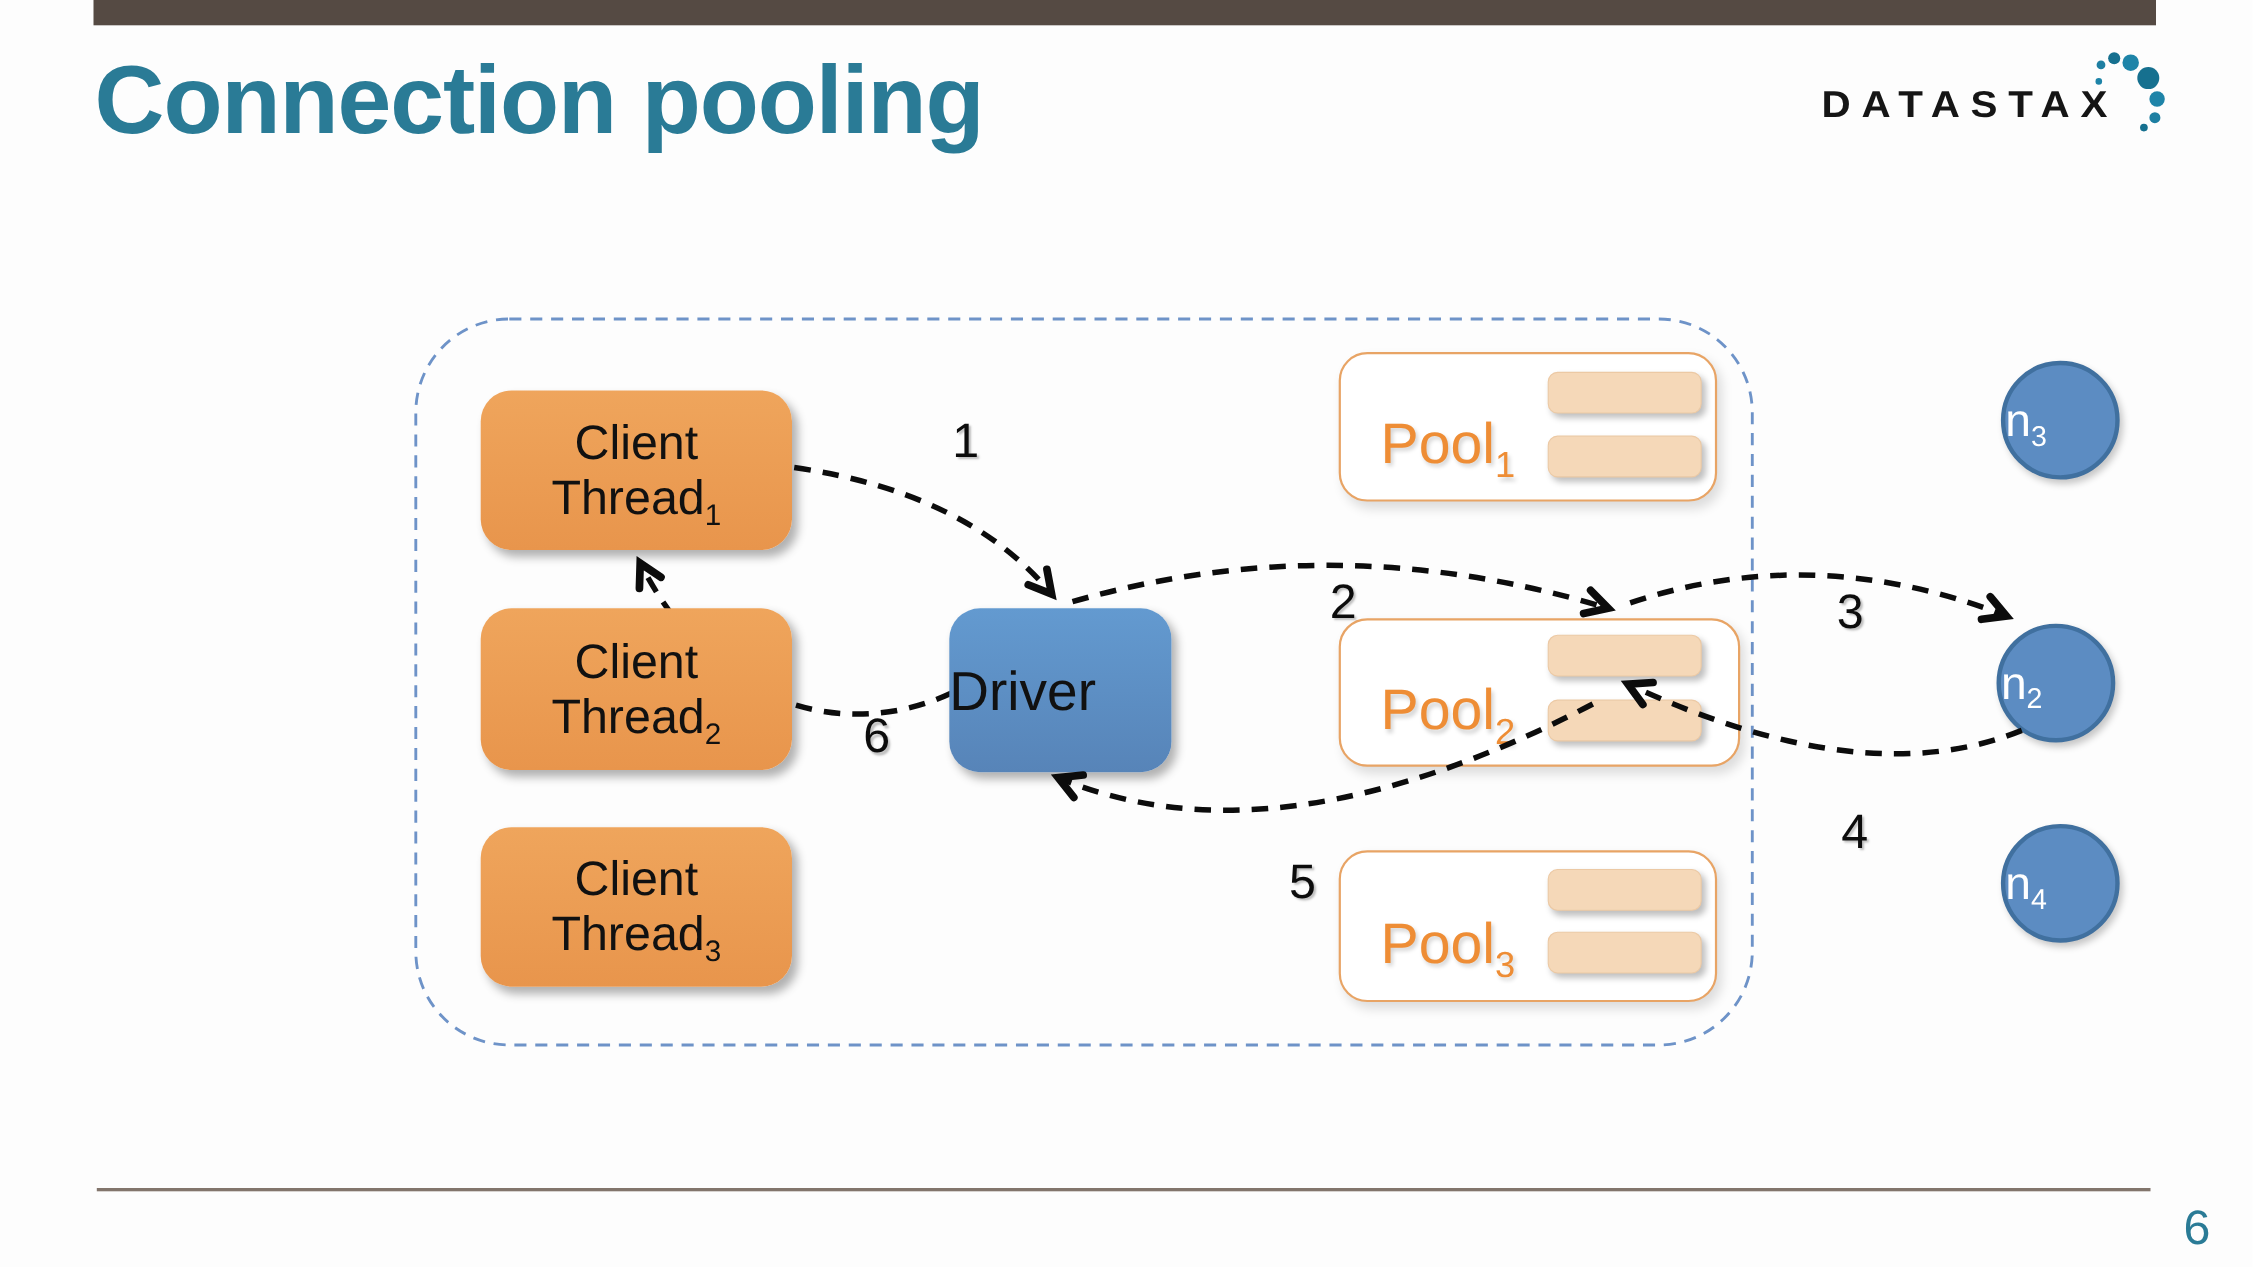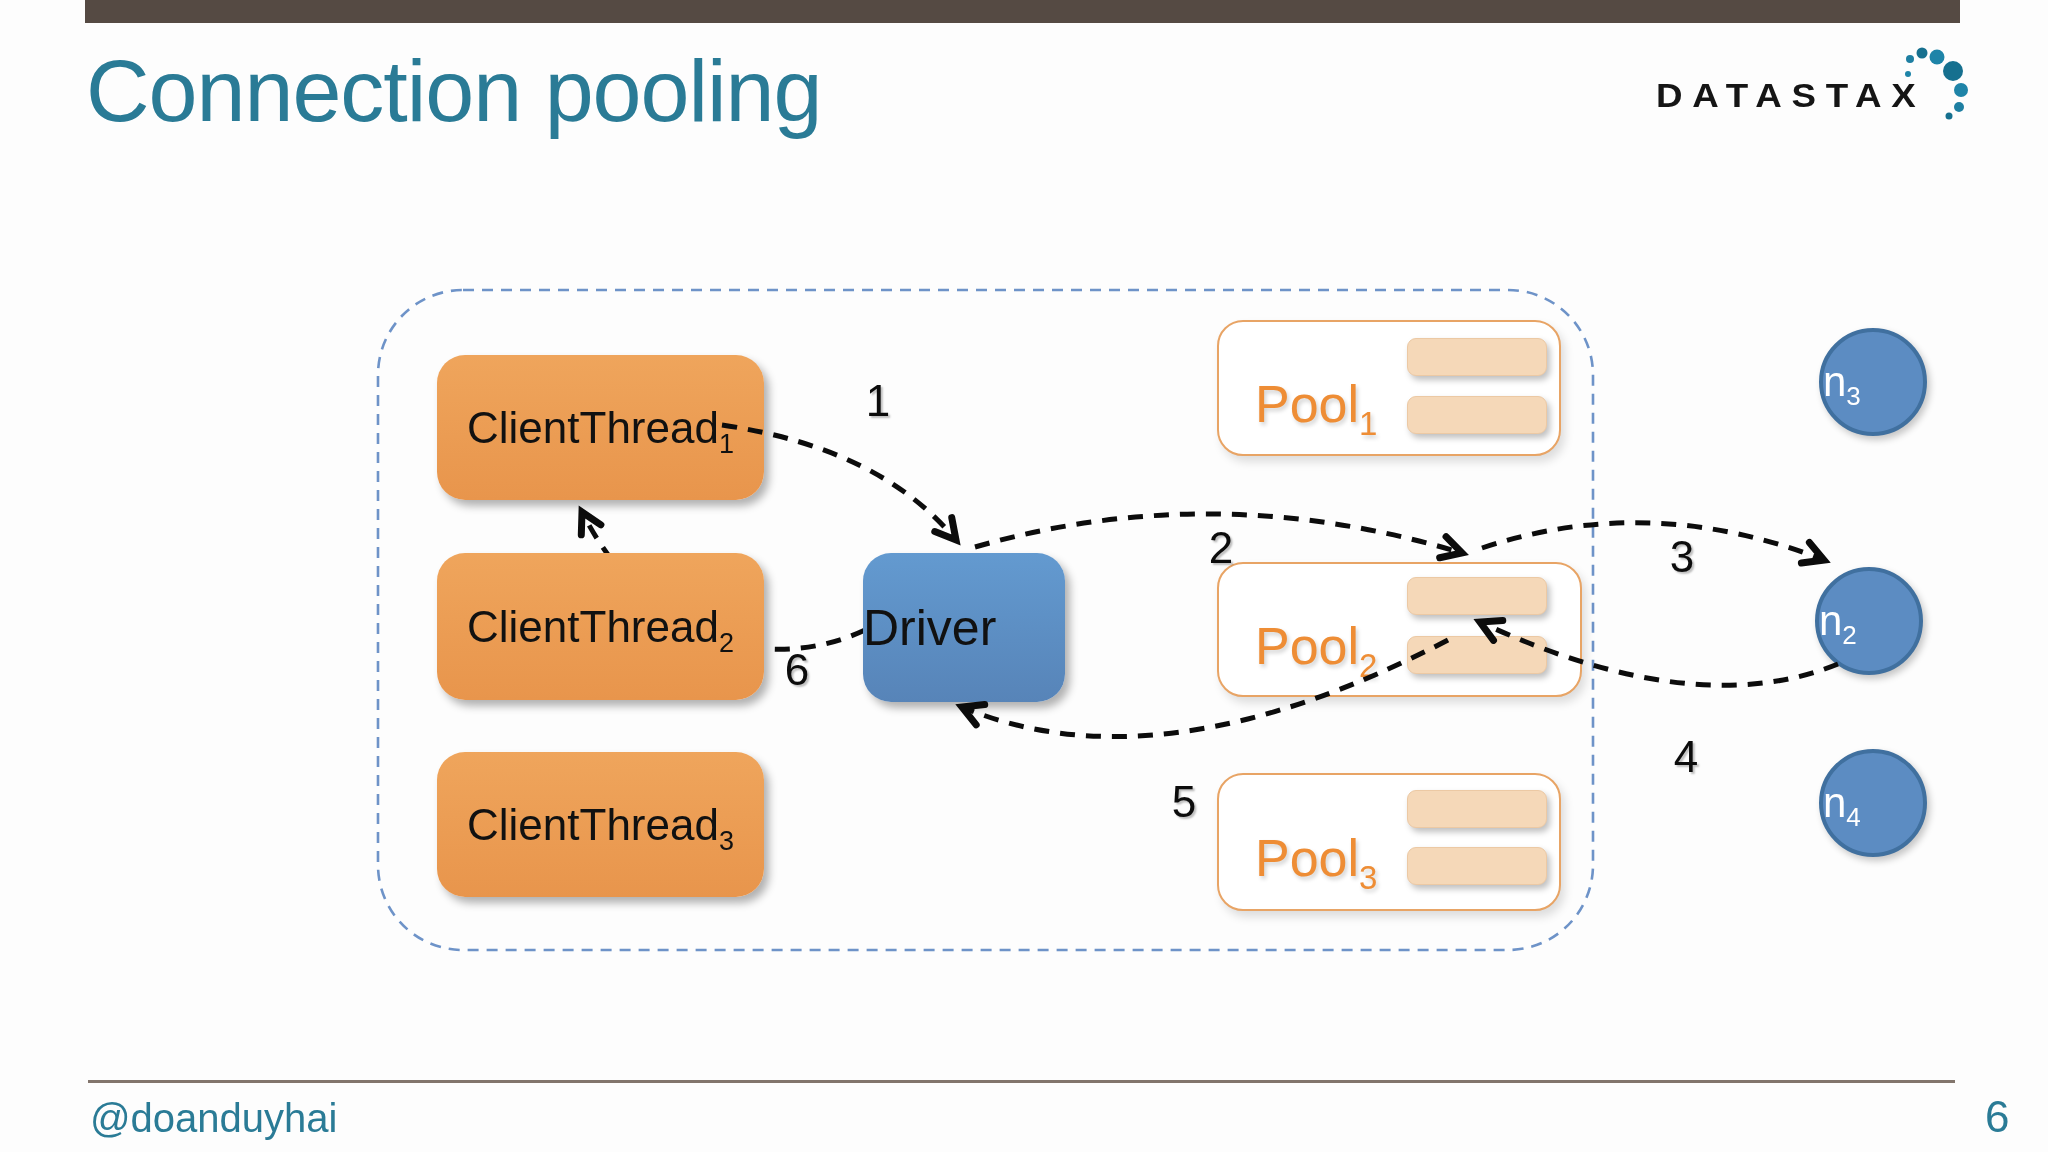--- a/index.html
+++ b/index.html
@@ -3,37 +3,37 @@
 <meta charset="utf-8">
 <style>
   html,body{margin:0;padding:0;background:#ffffff;}
   .slide{
     position:relative;width:2048px;height:1152px;overflow:hidden;
     background:#fdfdfd;font-family:"Liberation Sans",sans-serif;
   }
   .topbar{position:absolute;left:85px;top:0;width:1875px;height:23px;background:#554A43;}
   .title{
     position:absolute;left:86px;top:40px;font-size:88px;letter-spacing:-1px;
-    color:#2A7B96;font-weight:400;
+    color:#2A7B96;font-weight:700;
   }
   
   .logo{position:absolute;left:1656px;top:76px;}
   .wordmark{
     font-size:34px;font-weight:700;color:#151515;letter-spacing:9px;
     transform:scaleX(1.08);transform-origin:left center;white-space:nowrap;
   }
   .dots{position:absolute;left:242px;top:-34px;width:80px;height:86px;}
   
   svg.layer{position:absolute;left:0;top:0;width:2048px;height:1152px;pointer-events:none;}
   
   .ct{
-    position:absolute;left:437px;width:327px;height:145px;border-radius:28px;
+    position:absolute;left:437px;width:283px;height:145px;border-radius:28px;
     background:linear-gradient(180deg,#EFA55C,#E8954C);
     box-shadow:5px 6px 9px rgba(0,0,0,0.30);
-    display:flex;flex-direction:row;align-items:center;justify-content:center;
+    display:flex;flex-direction:column;align-items:center;justify-content:center;
     font-size:44px;color:#111;line-height:1.12;text-align:center;
   }
   .ct .sub{font-size:27px;position:relative;bottom:-10px;}
   .driver{
     position:absolute;left:863px;top:553px;width:202px;height:149px;border-radius:28px;
     background:linear-gradient(180deg,#639AD0,#5784B8);
     box-shadow:5px 6px 9px rgba(0,0,0,0.30);
     display:flex;align-items:center;justify-content:flex-start;font-size:50px;color:#111;
   }
   .pool{
@@ -156,16 +156,15 @@
   </svg>
 
   <div class="step" style="left:878px;top:401px;">1</div>
   <div class="step" style="left:1221px;top:548px;">2</div>
   <div class="step" style="left:1682px;top:557px;">3</div>
   <div class="step" style="left:1686px;top:757px;">4</div>
   <div class="step" style="left:1184px;top:802px;">5</div>
   <div class="step" style="left:797px;top:670px;">6</div>
 
   <div class="footer-line"></div>
-  <div class="footer-handle">@doanduyhai</div>
   <div class="page-number">6</div>
 
 </div>
 
 </body></html>

